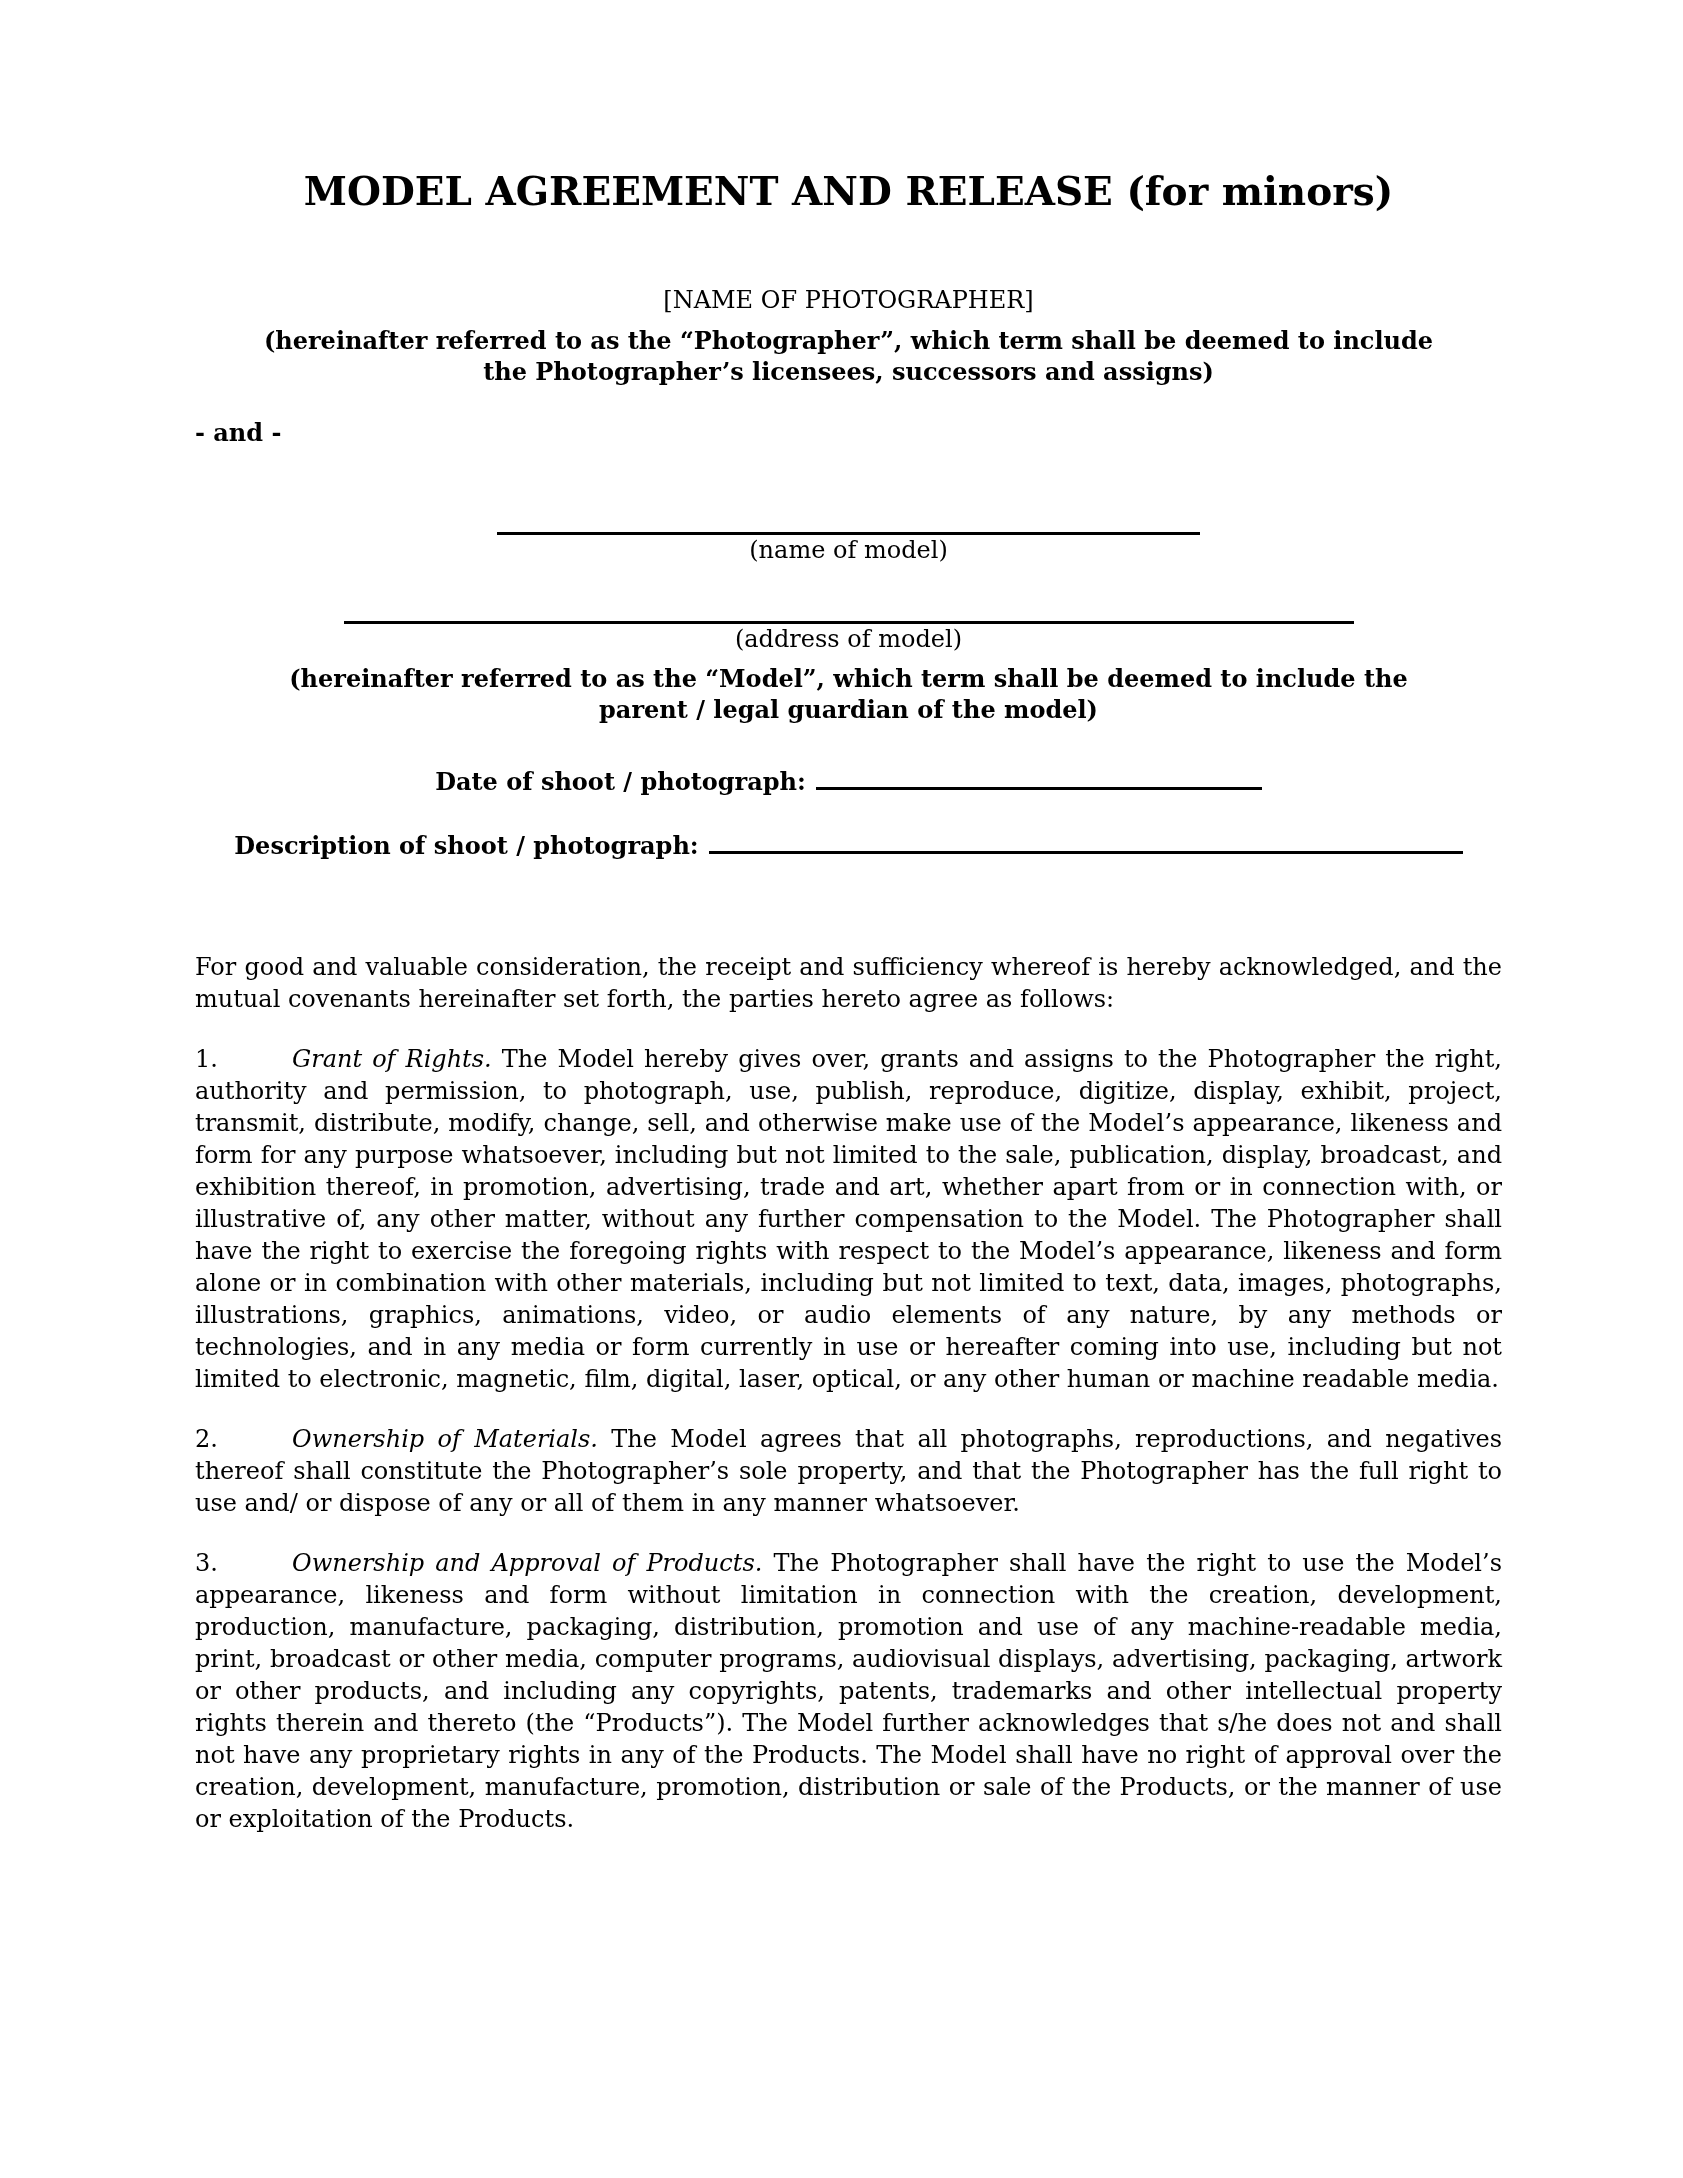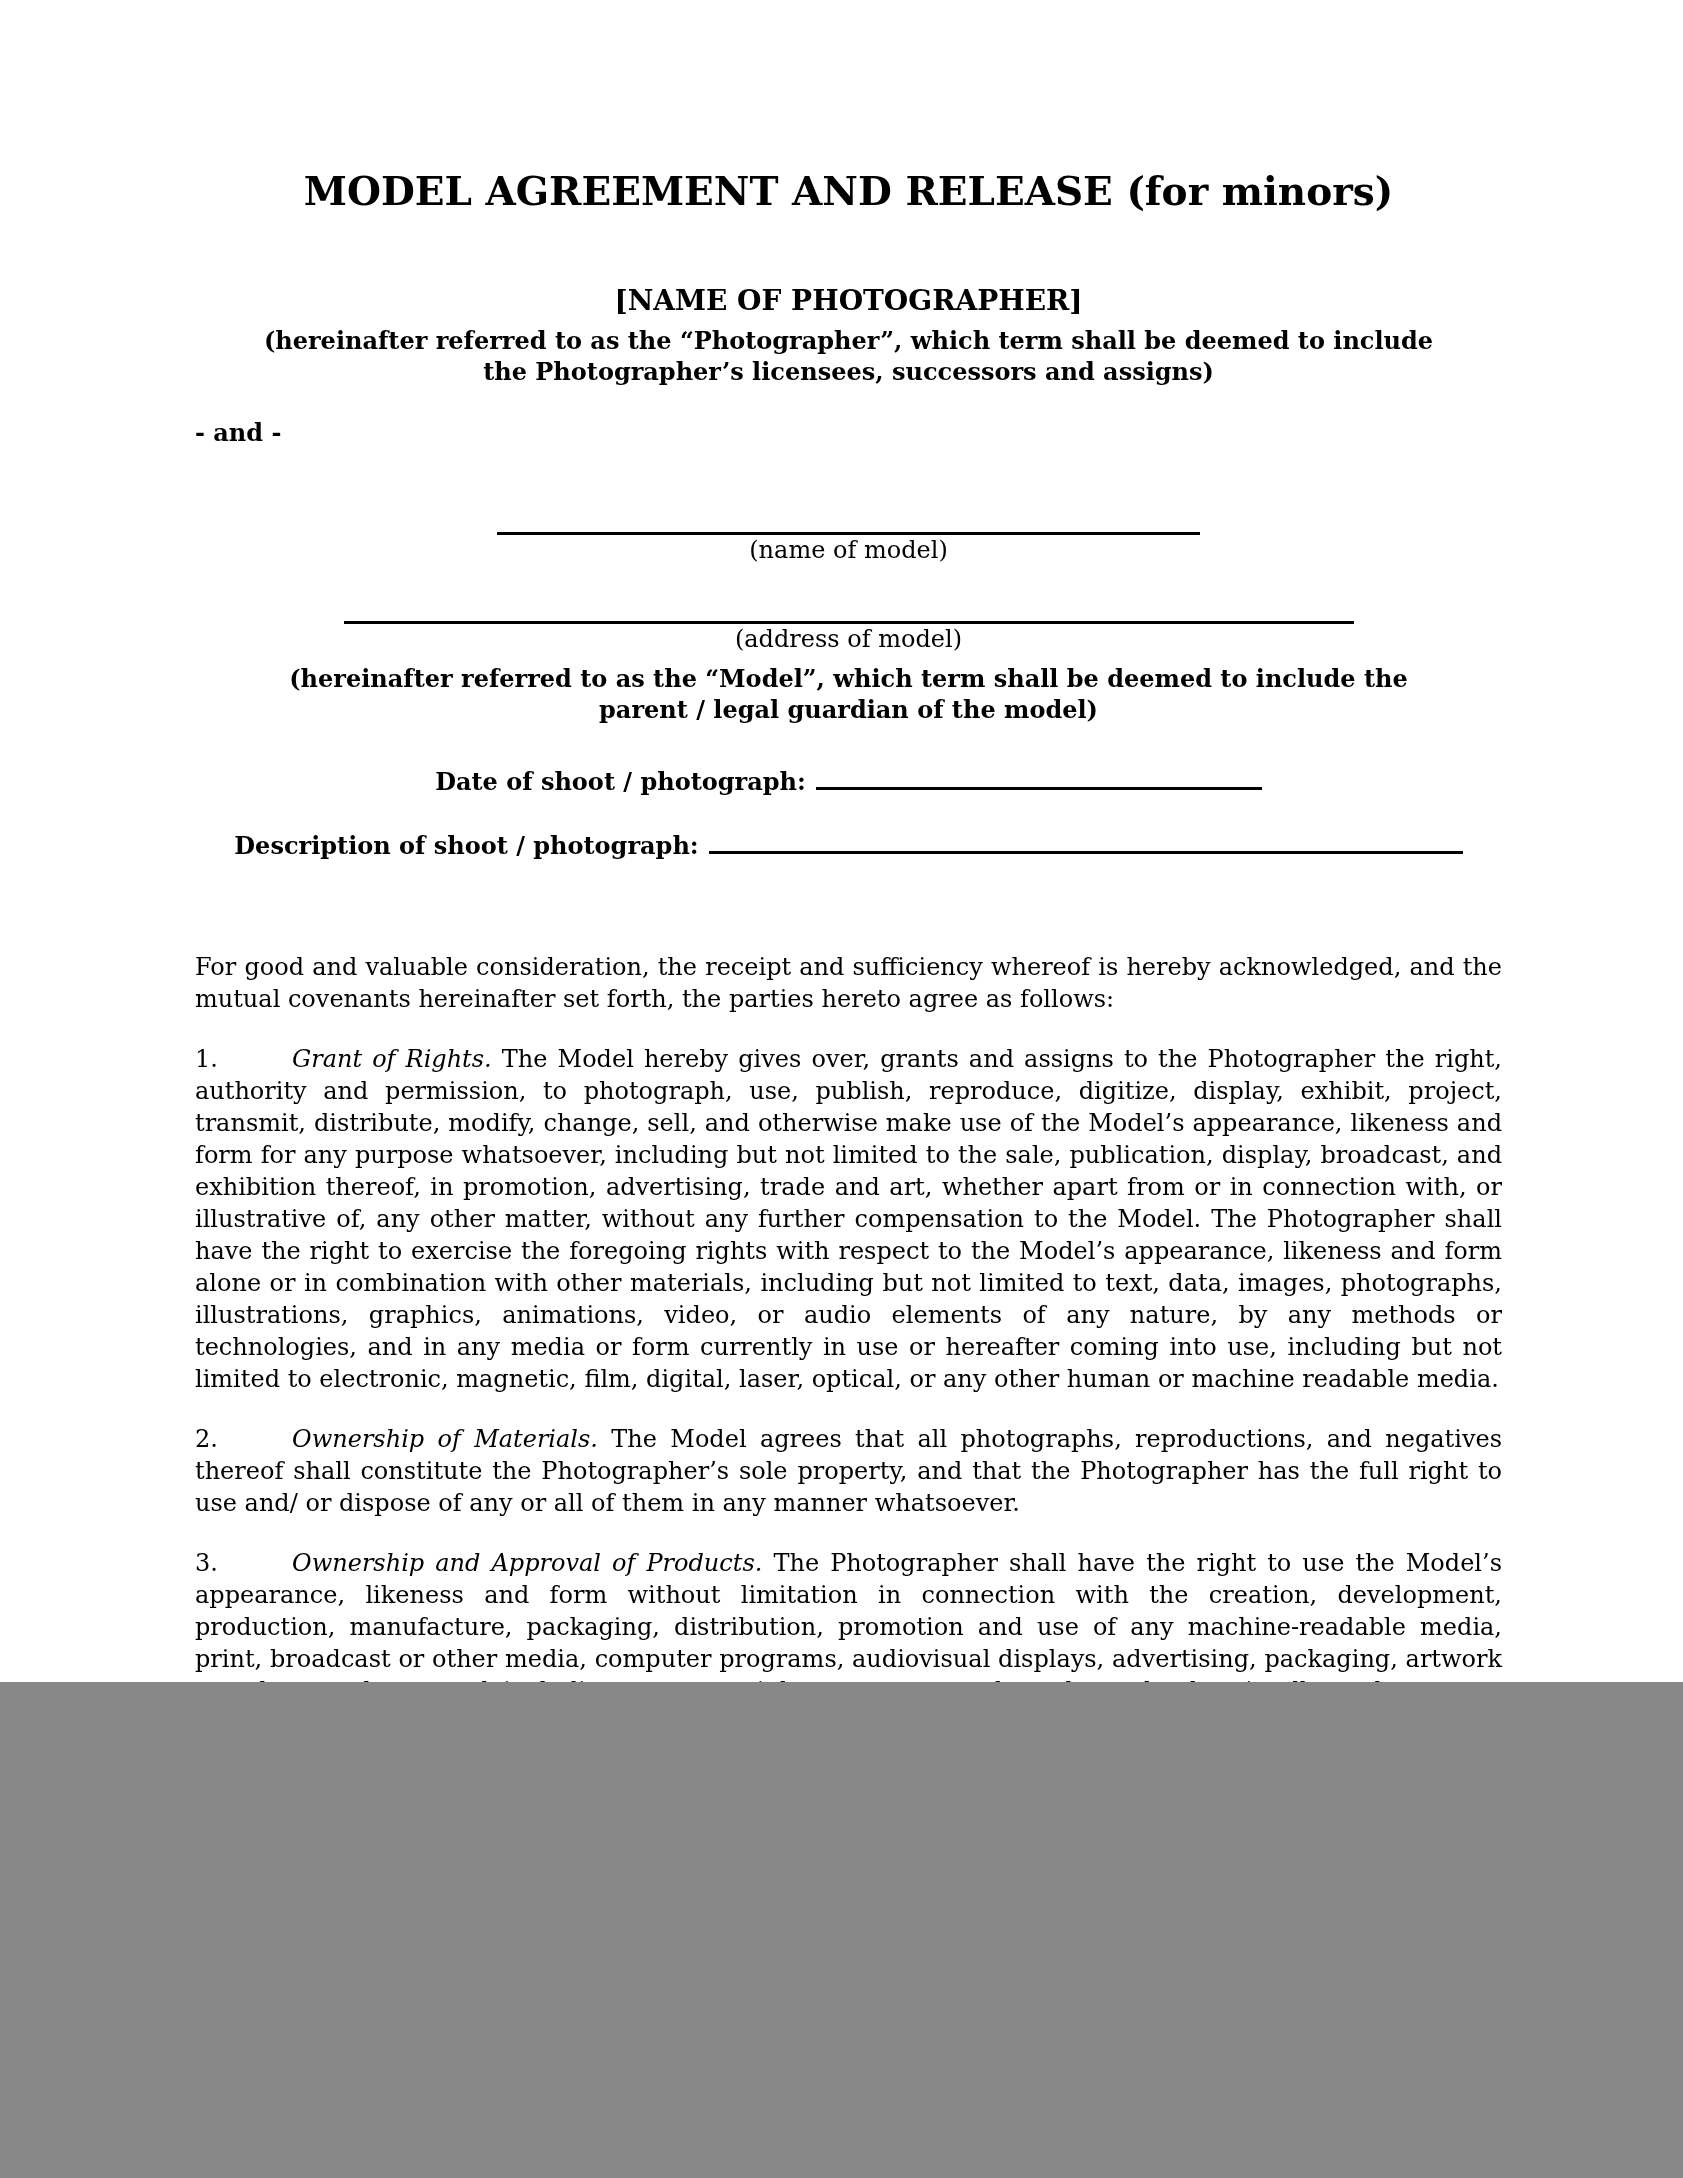--- a/index.html
+++ b/index.html
@@ -1,39 +1,39 @@
 <!DOCTYPE html>
 <html><head>
 <meta charset="utf-8">
 <style>
   html, body { margin: 0; padding: 0; background: #888; }
   .page {
     position: relative;
     width: 1683px;
-    height: 1682px;
+    height: 2178px;
     margin: 0 auto;
     background: #ffffff;
     color: #000000;
     font-family: "DejaVu Serif", "Liberation Serif", serif;
     font-size: 24px;
     line-height: 32px;
     box-sizing: border-box;
     padding: 168px 181px 0 195px;
   }
   .title {
     font-size: 39px;
     line-height: 47px;
     font-weight: bold;
     text-align: center;
     margin: 0;
   }
   .b { font-weight: bold; }
   .i { font-style: italic; }
   .intro-block { margin-top: 69px; text-align: center; }
-  .name-line { font-size: 28px; line-height: 33px; font-weight: bold; margin-top: 28px; }
+  .name-line { font-size: 24px; line-height: 33px; font-weight: normal; margin-top: 28px; }
   .of-line { font-weight: bold; line-height: 32px; }
   .blank {
     display: inline-block;
     border-bottom: 3px solid #000;
     height: 20px;
     vertical-align: baseline;
   }
   .blank-of { width: 188px; margin: 0 6px; }
   .herein {
     font-weight: bold;

